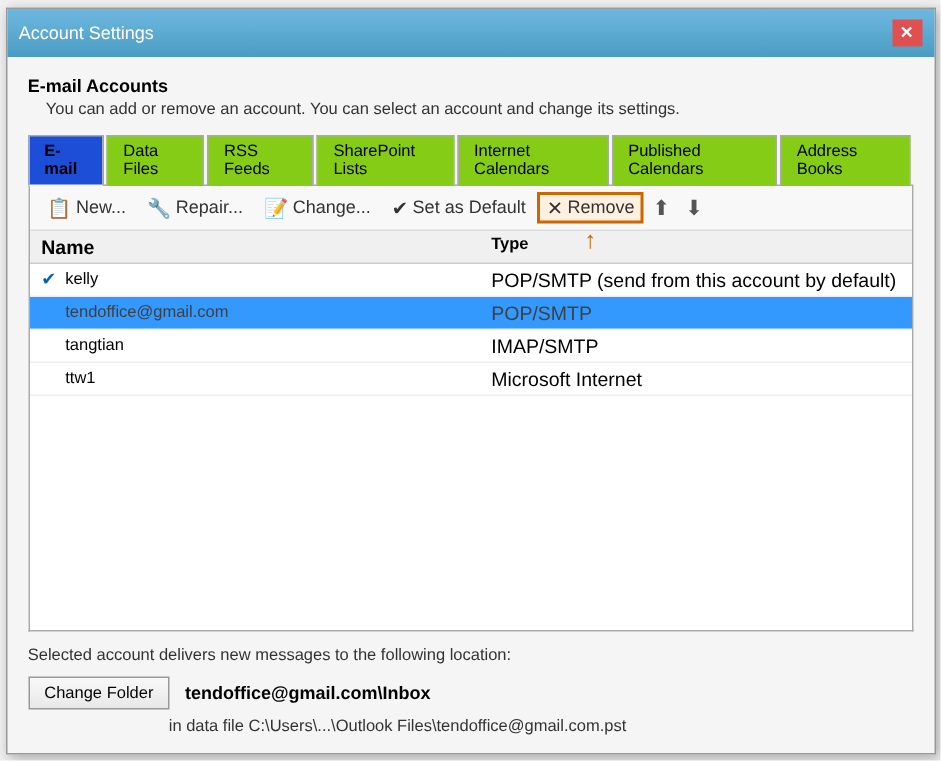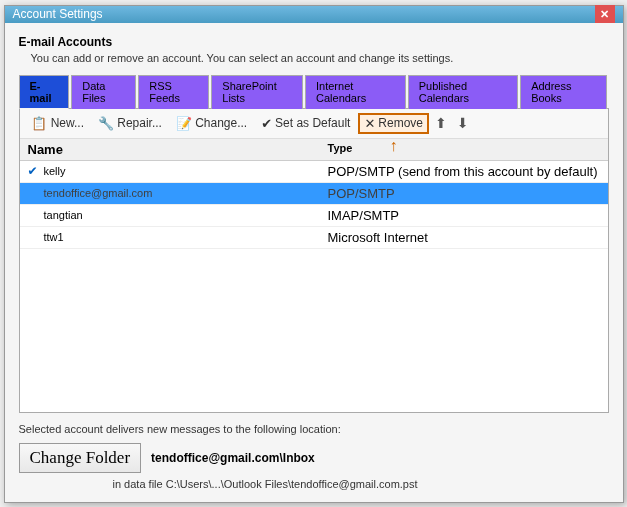--- a/index.html
+++ b/index.html
@@ -10,21 +10,21 @@
       height: 498px;
       background: #f5f5f5;
       border: 1px solid #999;
       box-shadow: 2px 2px 8px rgba(0,0,0,0.3);
       display: flex;
       flex-direction: column;
     }
 
     .title-bar {
       background: linear-gradient(to bottom, #6eb8e0, #4a9cc4);
-      height: 17px;
+      height: 32px;
       display: flex;
       align-items: center;
       justify-content: space-between;
       padding: 0 8px;
       color: white;
       font-size: 13px;
       font-weight: normal;
     }
 
     .title-bar-close {
@@ -67,21 +67,21 @@
     .tabs-container {
       display: flex;
       border-bottom: 1px solid #aaa;
       margin-bottom: 0;
     }
 
     .tab {
       padding: 4px 10px;
       border: 1px solid #aaa;
       border-bottom: none;
-      background: #8b5cf6;
+      background: #84cc16;
       cursor: pointer;
       font-size: 11px;
       margin-right: 2px;
       position: relative;
       top: 1px;
     }
 
     .tab.active {
       background: #1d4ed8;
       border-bottom: 1px solid #f5f5f5;
@@ -198,22 +198,21 @@
       align-items: center;
       gap: 10px;
       margin-bottom: 5px;
     }
 
     .change-folder-btn {
       padding: 4px 10px;
       border: 1px solid #999;
       background: linear-gradient(to bottom, #f8f8f8, #e8e8e8);
       cursor: pointer;
-      font-size: 17px;
-      font-family: Liberation Serif, serif;
+      font-size: 11px;
     }
 
     .folder-path {
       font-size: 11px;
     }
 
     .folder-path strong {
       font-weight: bold;
     }
 

